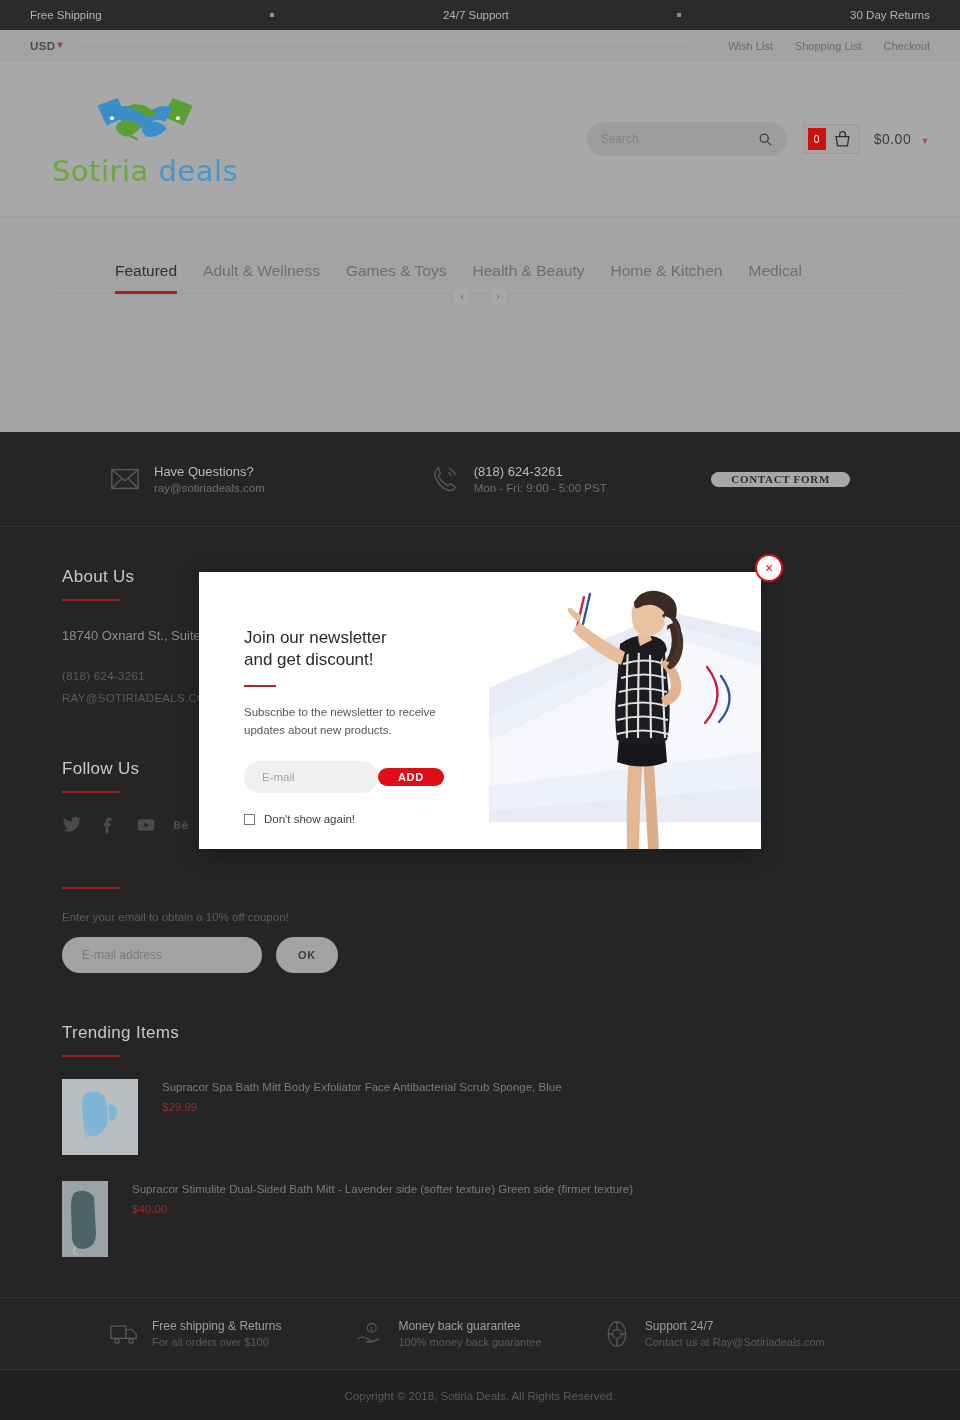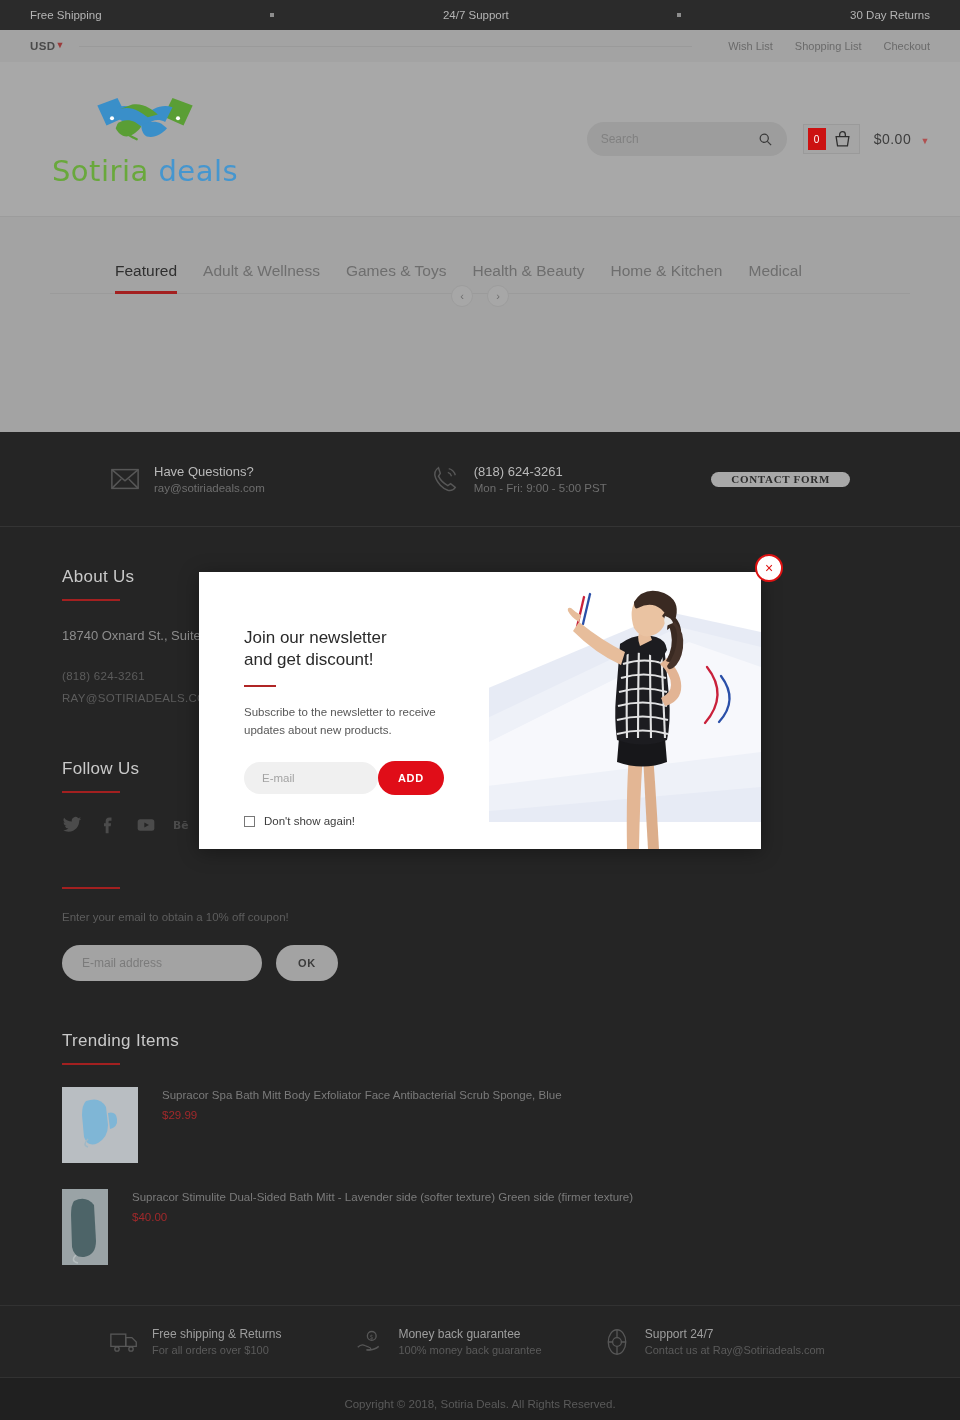--- a/index.html
+++ b/index.html
@@ -132,21 +132,21 @@
   .footer { background: #252525; padding: 40px 0 0 0; }
   .fwrap { padding: 0 62px; }
   .ftitle { color: #c9c9c9; font-size: 17px; letter-spacing: .3px; }
   .fbar { width: 58px; height: 2px; background: #a32020; margin: 12px 0 22px 0; }
   .faddr { color: #8c8c8c; font-size: 13px; line-height: 26px; }
   .fsmall { color: #5c5c5c; font-size: 11.5px; line-height: 22px; letter-spacing: .3px; }
 
   .socials { display: flex; gap: 17px; align-items: center; margin-top: 4px; }
   .soc { width: 20px; height: 20px; fill: #4b4b4b; }
 
-  .nl-desc { color: #5d5d5d; font-size: 11.5px; margin-bottom: 22px; }
+  .nl-desc { color: #5d5d5d; font-size: 11.5px; margin-bottom: 14px; }
   .nl-row { display: flex; align-items: center; gap: 14px; }
   .nl-input {
     width: 200px; height: 36px; background: #a3a3a3;
     border-radius: 20px; border: 0; outline: 0;
     padding: 0 20px; font-size: 12px; color: #4d4d4d;
     font-family: "Liberation Sans", sans-serif;
   }
   .nl-input::placeholder { color: #7b7b7b; }
   .nl-ok {
     width: 62px; height: 36px; border-radius: 20px;
@@ -194,21 +194,21 @@
   .m-desc { font-size: 11.5px; color: #575757; line-height: 18px; }
   .m-row { display: flex; align-items: center; gap: 0; margin-top: 22px; }
   .m-input {
     width: 134px; height: 32px; background: #f0f0f0;
     border: 0; outline: 0; border-radius: 17px;
     padding: 0 18px; font-size: 11.5px; color: #555;
     font-family: "Liberation Sans", sans-serif;
   }
   .m-input::placeholder { color: #a3a3a3; }
   .m-add {
-    width: 66px; height: 34px; border: 0; border-radius: 18px;
+    width: 66px; height: 18px; border: 0; border-radius: 18px;
     background: #e00d18; color: #fff; font-size: 11px;
     font-weight: bold; letter-spacing: .8px;
     font-family: "Liberation Sans", sans-serif;
   }
   .m-check { display: flex; align-items: center; gap: 9px; margin-top: 20px; }
   .m-box { width: 11px; height: 11px; border: 1px solid #777; background: #fff; }
   .m-check span { font-size: 11.5px; color: #3c3c3c; }
   .modal-right { flex: 1; position: relative; overflow: hidden; background: #fff; }
   .m-close {
     position: absolute; right: -22px; top: -18px;

